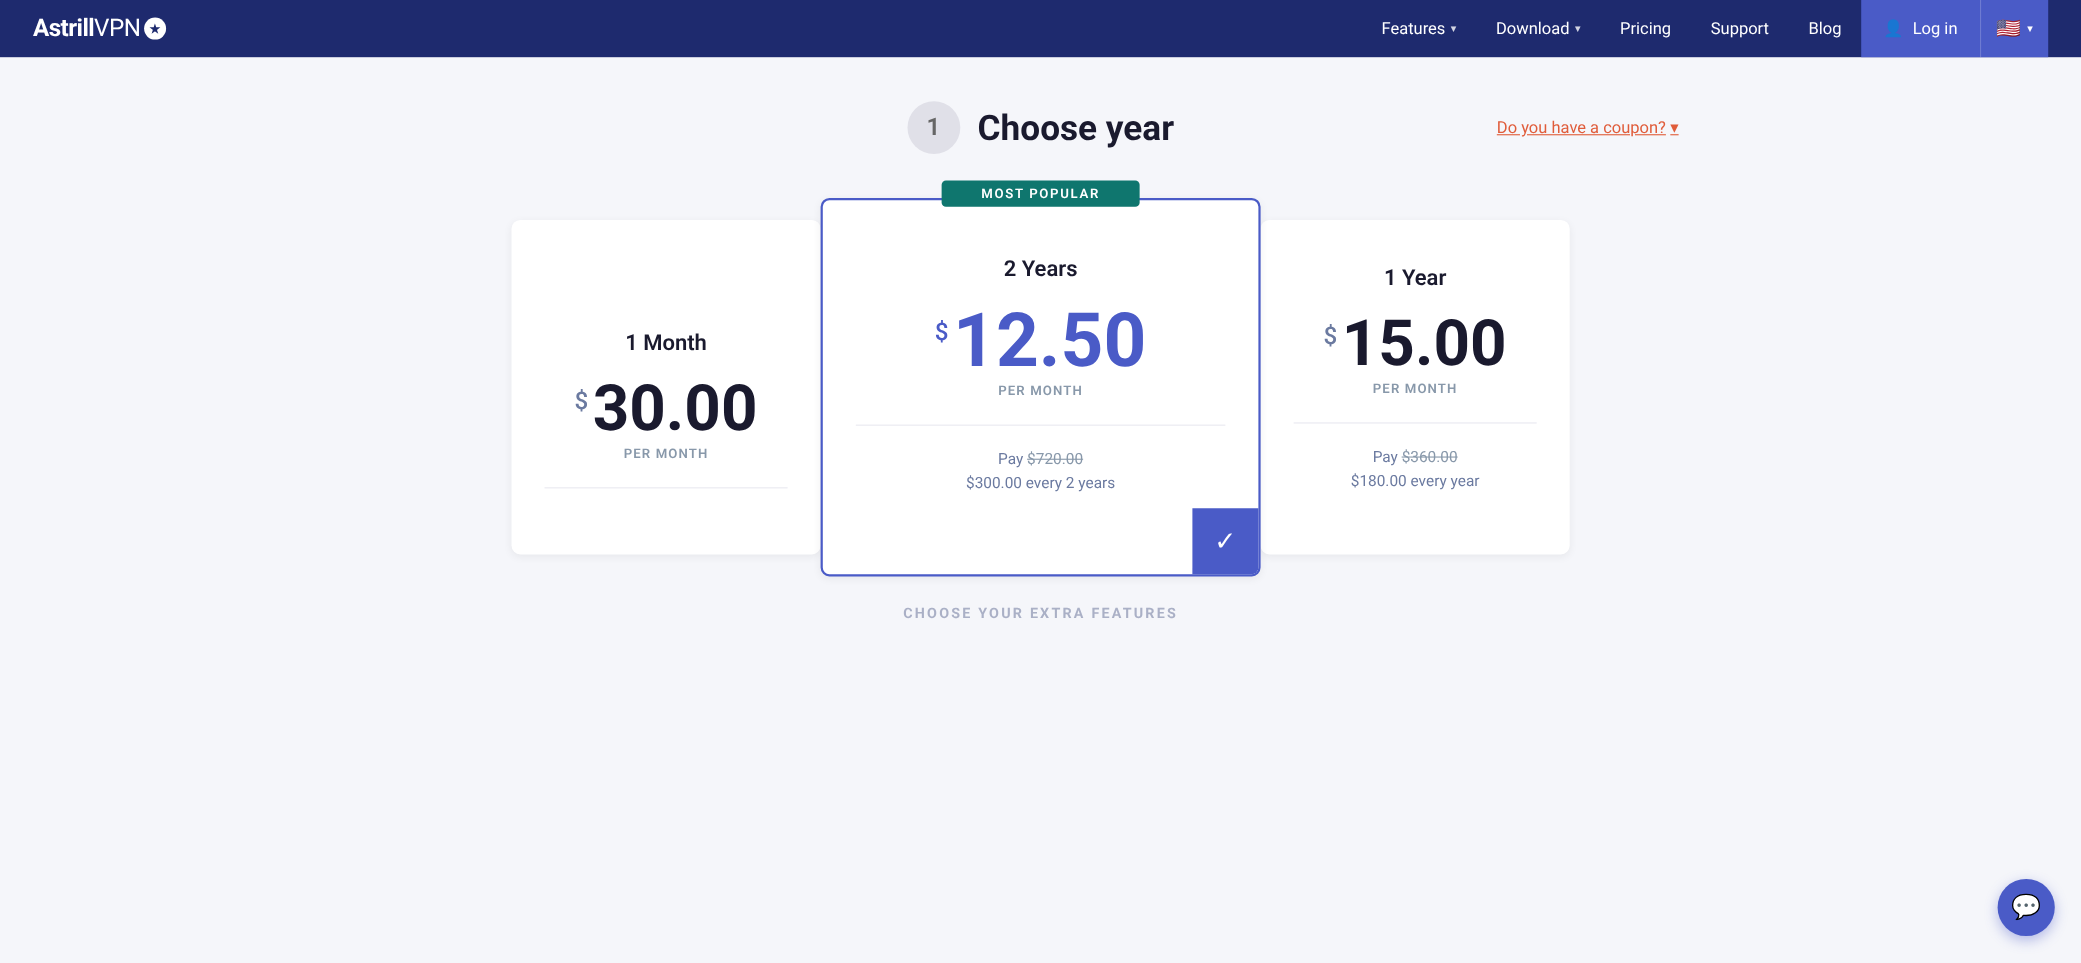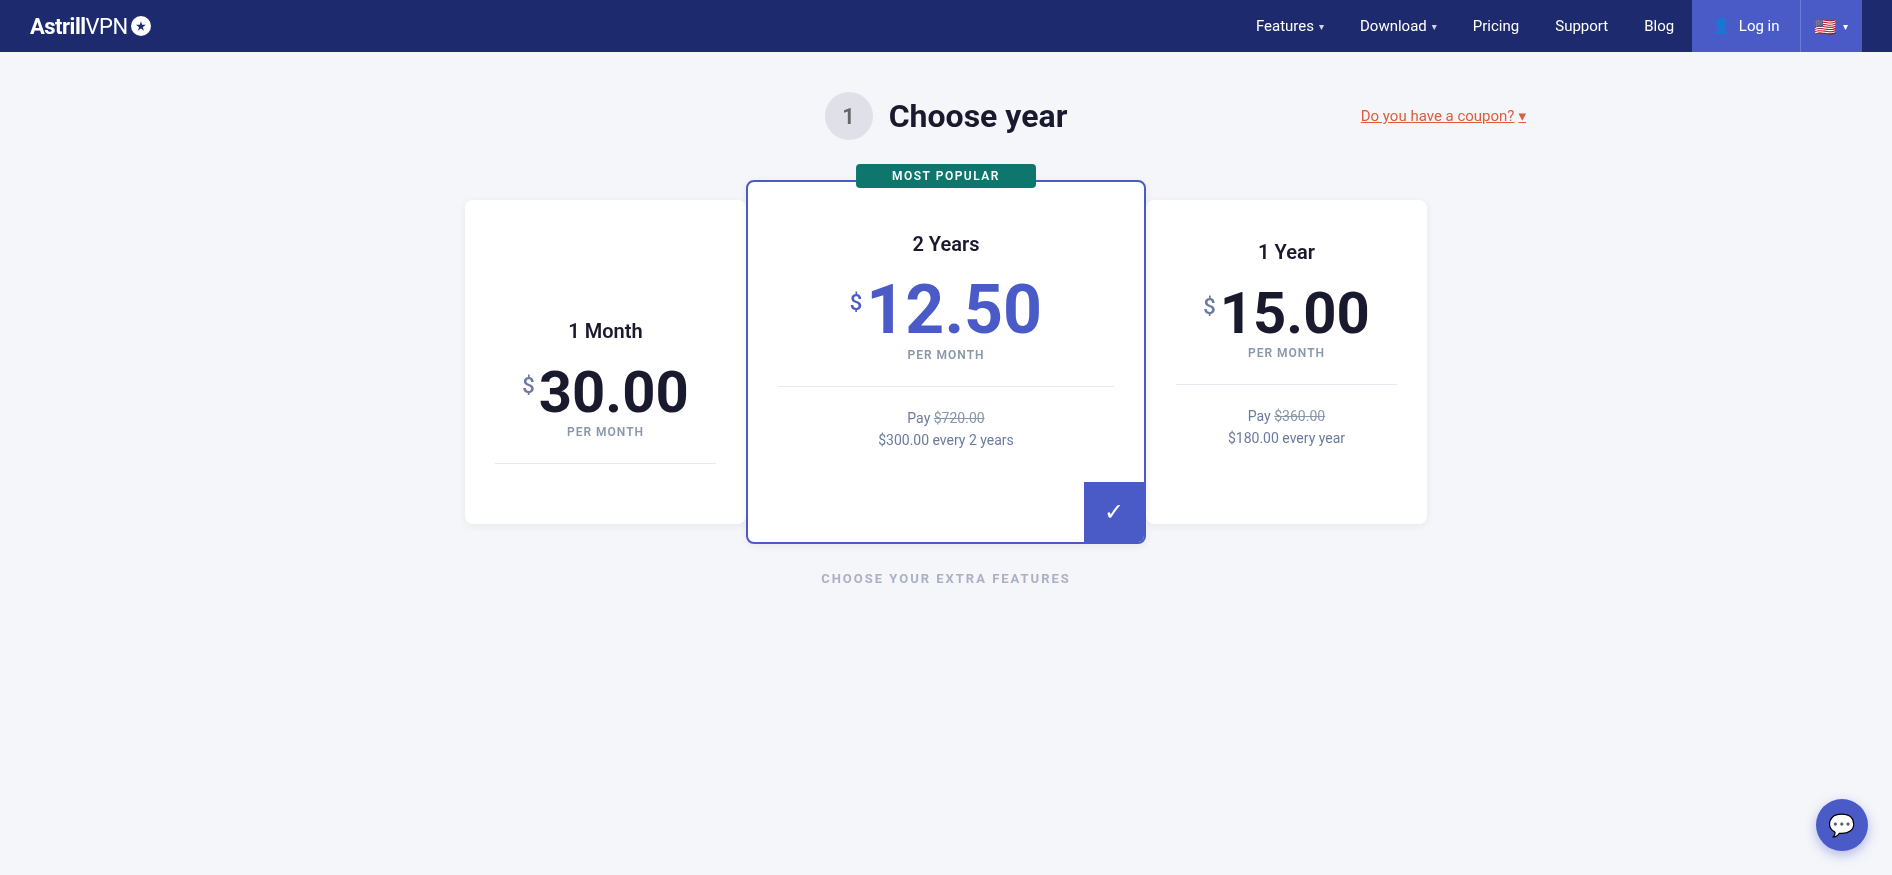--- a/index.html
+++ b/index.html
@@ -229,21 +229,21 @@
       background: #e8e8f0;
       margin-bottom: 20px;
     }
 
     .plan-billing {
       text-align: center;
       color: #6b7aa0;
       font-size: 14px;
       line-height: 1.6;
       flex: 1;
-      padding-bottom: 34px;
+      padding-bottom: 14px;
     }
     .plan-billing .strikethrough {
       text-decoration: line-through;
       color: #8898aa;
     }
     .plan-billing-regular {
       text-align: center;
       color: #6b7aa0;
       font-size: 14px;
       padding-bottom: 30px;

